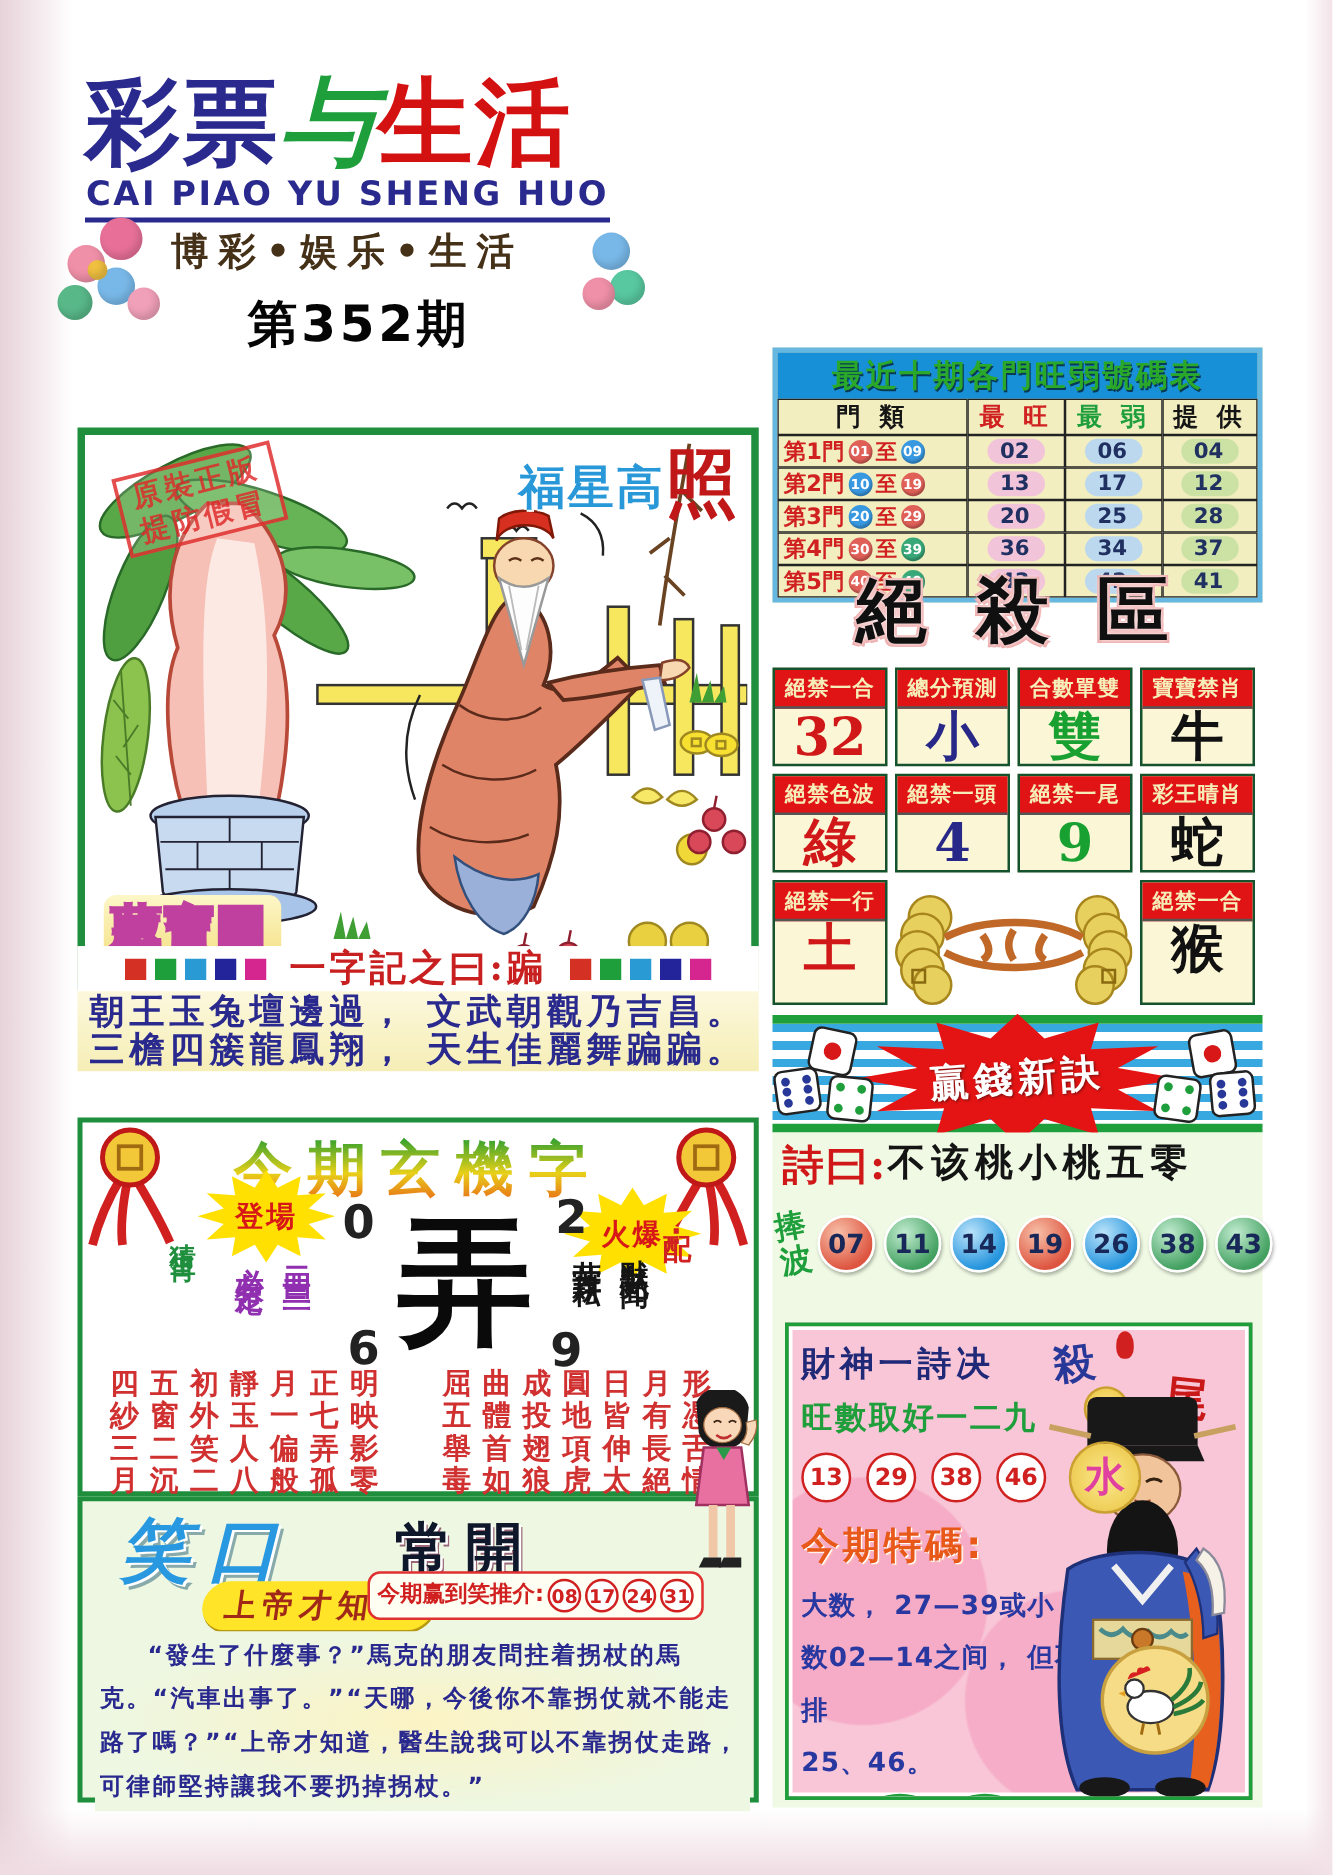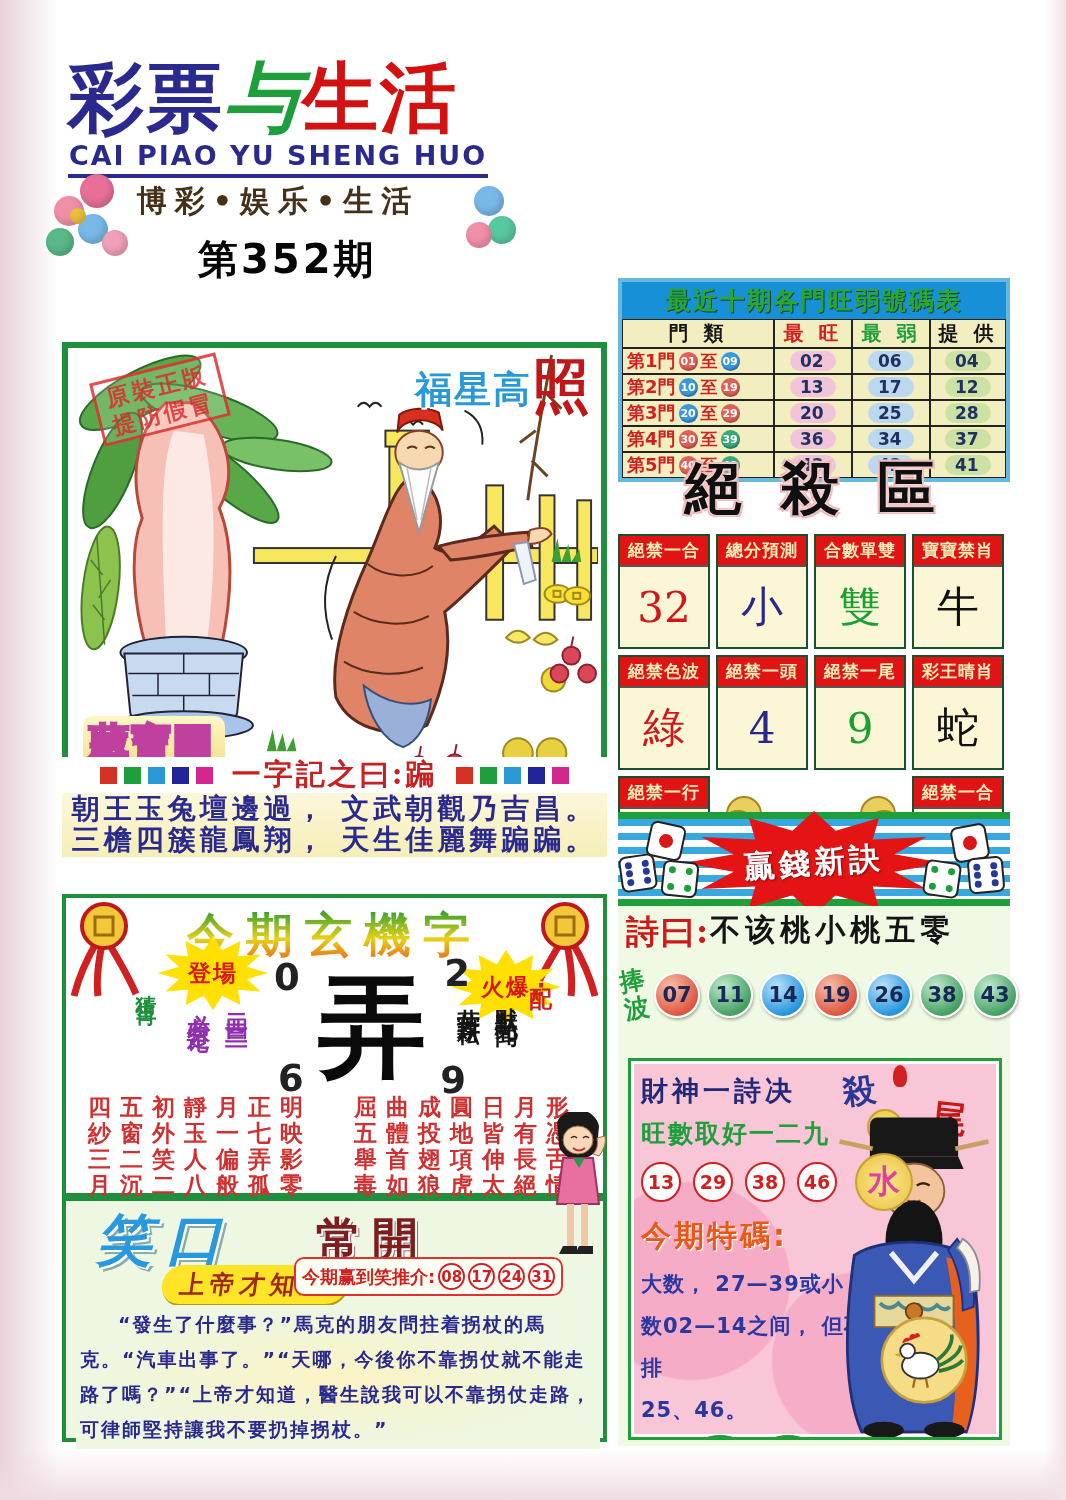--- a/index.html
+++ b/index.html
@@ -49,23 +49,23 @@
   .cb-char{position:absolute;left:50%;top:50%;transform:translate(-50%,-52%);font-size:108px;font-weight:bold;color:#0a0a0a;font-family:"DejaVu Serif",serif;line-height:1}
   .pei-label{position:absolute;right:46px;top:72px;color:#d02020;font-size:23px}
   .rcol{position:absolute;top:92px;color:#151515;font-size:23px;font-family:"DejaVu Serif",serif}
   .verse{position:absolute;top:196px;color:#d03030;font-weight:bold;font-family:"DejaVu Serif",serif;font-size:23px;line-height:26px;letter-spacing:9px;white-space:pre-line}
   .verse-left{left:22px}
   .verse-right{left:288px}
 
   
   .joke{position:absolute;left:62px;top:1197px;width:545px;height:245px;background:#edf7e2;border:4px solid #1f8f3e}
   .joke-t1{position:absolute;left:30px;top:2px;font-size:56px;font-weight:bold;font-style:italic;color:#2898e0;font-family:"DejaVu Serif",serif;text-shadow:2px 2px 0 #fff,4px 4px 0 #8aa;letter-spacing:14px}
-  .joke-t2{position:absolute;left:250px;top:8px;font-size:46px;font-weight:bold;color:#7f1d1d;font-family:Liberation Sans, sans-serif;text-shadow:2px 2px 0 #fff,3px 3px 0 #967;letter-spacing:10px}
+  .joke-t2{position:absolute;left:250px;top:8px;font-size:46px;font-weight:bold;color:#0f172a;font-family:Liberation Sans, sans-serif;text-shadow:2px 2px 0 #fff,3px 3px 0 #967;letter-spacing:10px}
   .god-pill{position:absolute;left:96px;top:64px;background:#ffe428;border-radius:20px;padding:3px 18px;color:#a02818;font-size:25px;font-weight:bold;letter-spacing:5px;transform:skewX(-8deg);box-shadow:1px 2px 0 #b89a10}
-  .tip-bubble{position:absolute;left:228px;top:56px;border:2px solid #e03030;border-radius:10px;padding:4px 6px;background:#fffef2;color:#d02020;font-weight:bold;font-size:18px;display:flex;align-items:center;gap:3px}
+  .tip-bubble{position:absolute;left:228px;top:56px;border:2px solid #e03030;border-radius:10px;padding:4px 6px;background:#fffef2;color:#d02020;font-weight:bold;font-size:18px;display:flex;gap:3px}
   .tip-num{width:27px;height:27px;border:2px solid #d02020;border-radius:50%;display:flex;align-items:center;justify-content:center;font-size:15px;color:#d02020;background:#fff;flex:none}
   .joke-body{position:absolute;left:10px;top:104px;width:524px;color:#28288e;font-weight:bold;font-size:19px;line-height:35px;letter-spacing:2px;text-indent:2em;background:radial-gradient(ellipse closest-side,#fbf3c4,#edf7e2);padding:2px 4px}
   .lady{position:absolute;left:545px;top:1112px;width:64px;height:152px;z-index:6}
 
   
   .lottab{position:absolute;left:618px;top:278px;width:392px;border:4px solid #66b8e0;background:#f2eec0}
   .lottab-title{background:#1890d8;color:#2aa82a;font-weight:bold;font-size:25px;text-align:center;letter-spacing:2px;padding:2px 0;font-family:"DejaVu Serif",serif;text-shadow:1px 1px 0 #083a58}
   .ltab-grid{display:grid;grid-template-columns:152px 78px 78px 76px}
   .ltab-cell{border:1px solid #222;display:flex;align-items:center;justify-content:center;min-height:25px}
   .ltab-head{font-size:20px;font-weight:bold;letter-spacing:4px;min-height:28px}
@@ -77,21 +77,21 @@
   .zhi{color:#d02020;font-weight:bold;font-size:17px}
   .pill{display:inline-block;min-width:46px;text-align:left;border-radius:12px;padding:0 10px;font-weight:bold;font-size:17px;color:#203060}
   .p-pink{background:#f2c4da}.p-blue{background:#bcd8ee}.p-green{background:#cce2a4}
 
   
   .killzone{position:absolute;left:618px;top:450px;width:392px}
   .kz-title{text-align:center;font-size:58px;font-weight:bold;font-family:"DejaVu Serif",serif;color:#101010;letter-spacing:38px;padding-left:30px;white-space:nowrap;text-shadow:0 0 4px #fff,2px 2px 0 #eea8a8,-2px -2px 0 #eea8a8,2px -2px 0 #eea8a8,-2px 2px 0 #eea8a8}
   .kz-grid{display:grid;grid-template-columns:repeat(4,92px);gap:6px;margin-top:6px}
   .kz-cell{border:2px solid #14532d;background:#fbf6d6}
   .kz-head{background:#e01414;color:#f6eeb8;font-size:17px;font-weight:bold;text-align:center;padding:3px 0;border-bottom:2px solid #555;letter-spacing:1px;white-space:nowrap}
-  .kz-val{height:80px;display:flex;align-items:center;justify-content:center;font-size:42px;font-weight:normal;font-family:"DejaVu Serif",serif}
+  .kz-val{height:44px;display:flex;align-items:center;justify-content:center;font-size:42px;font-weight:bold;font-family:"DejaVu Serif",serif}
   .v-red{color:#d01818}.v-navy{color:#282888}.v-green{color:#18a030}.v-black{color:#111}
   .kz-coins{grid-column:2/4;display:flex;align-items:center;justify-content:center}
 
   
   .banner{position:absolute;left:618px;top:812px;width:392px;height:94px;background:repeating-linear-gradient(180deg,#38a8e0 0 7px,#fff 7px 14px);border-top:7px solid #1f9e3c;border-bottom:7px solid #1f9e3c}
   .burst-red{position:absolute;left:66px;top:-8px;width:260px;height:104px;display:flex;align-items:center;justify-content:center}
   .burst-red svg{position:absolute;inset:0;width:100%;height:100%}
   .burst-red span{position:relative;color:#fff;font-size:31px;font-weight:bold;font-family:"DejaVu Serif",serif;letter-spacing:4px;transform:rotate(-4deg);text-shadow:1px 1px 2px #801010}
   .die{position:absolute;width:36px;height:36px;background:#fff;border:2px solid #222;border-radius:7px;display:grid;grid-template:repeat(3,1fr)/repeat(3,1fr);padding:3px}
   .die i{border-radius:50%;width:7px;height:7px;align-self:center;justify-self:center}

